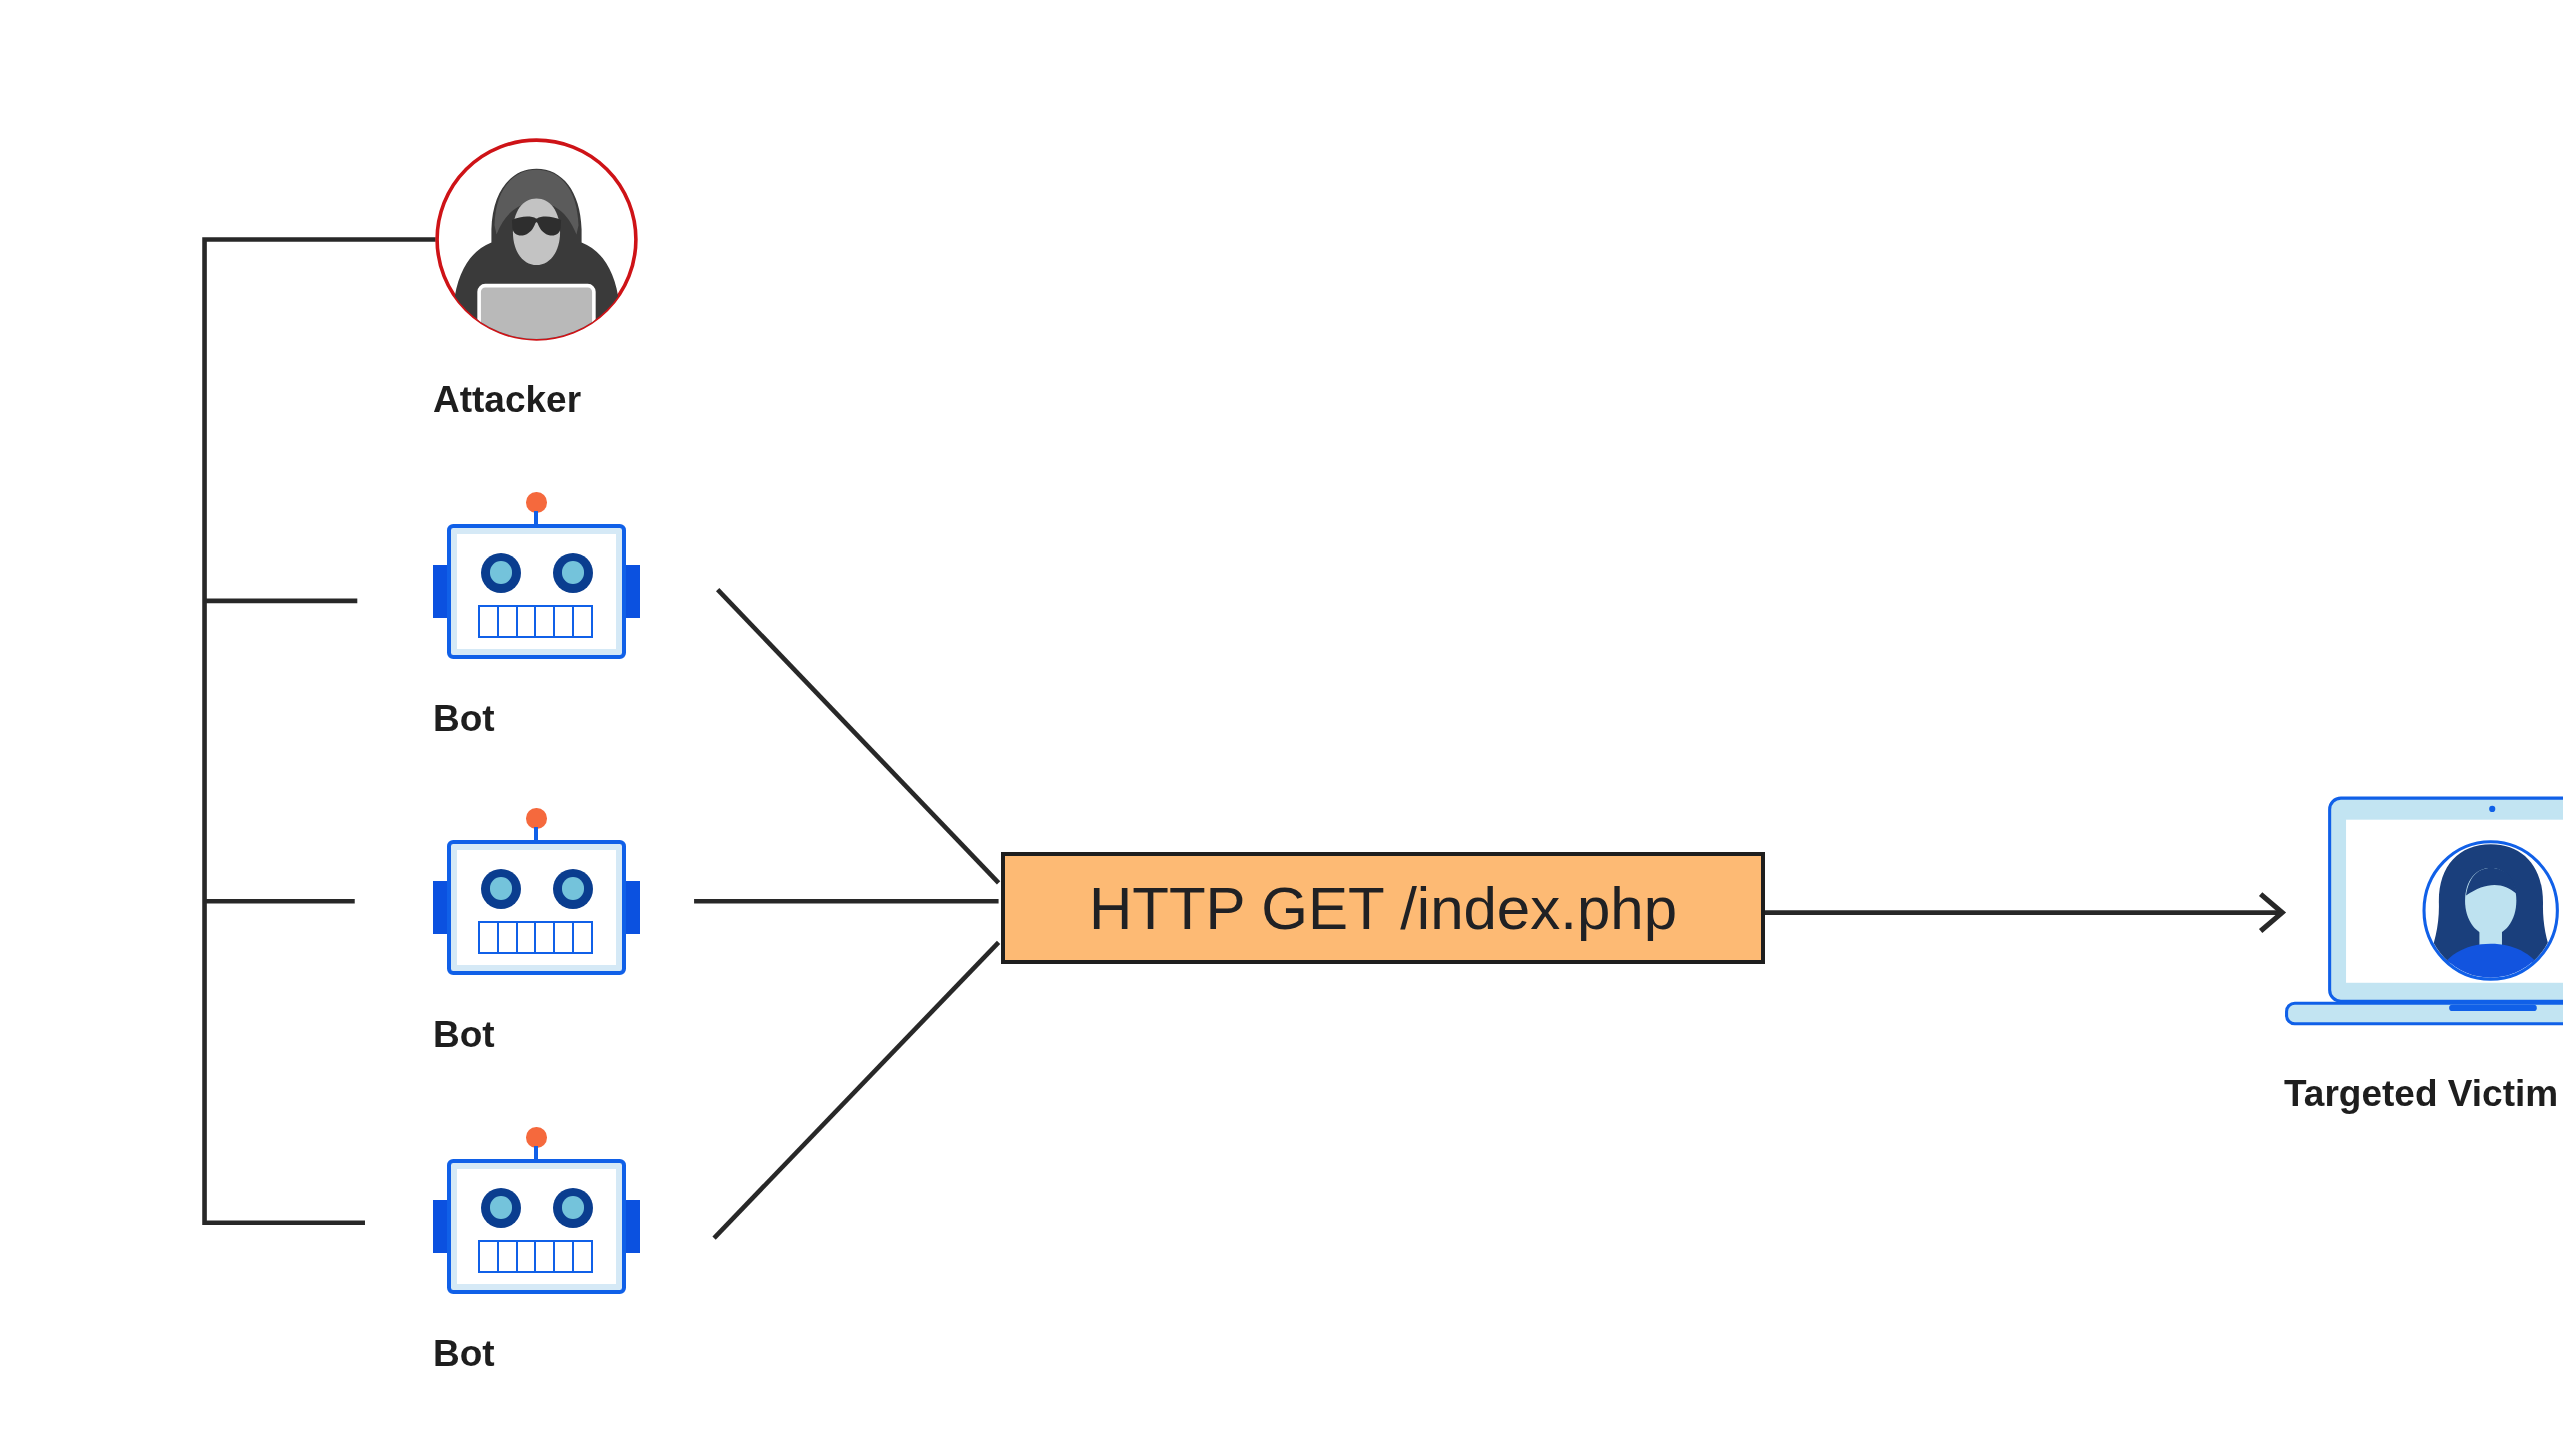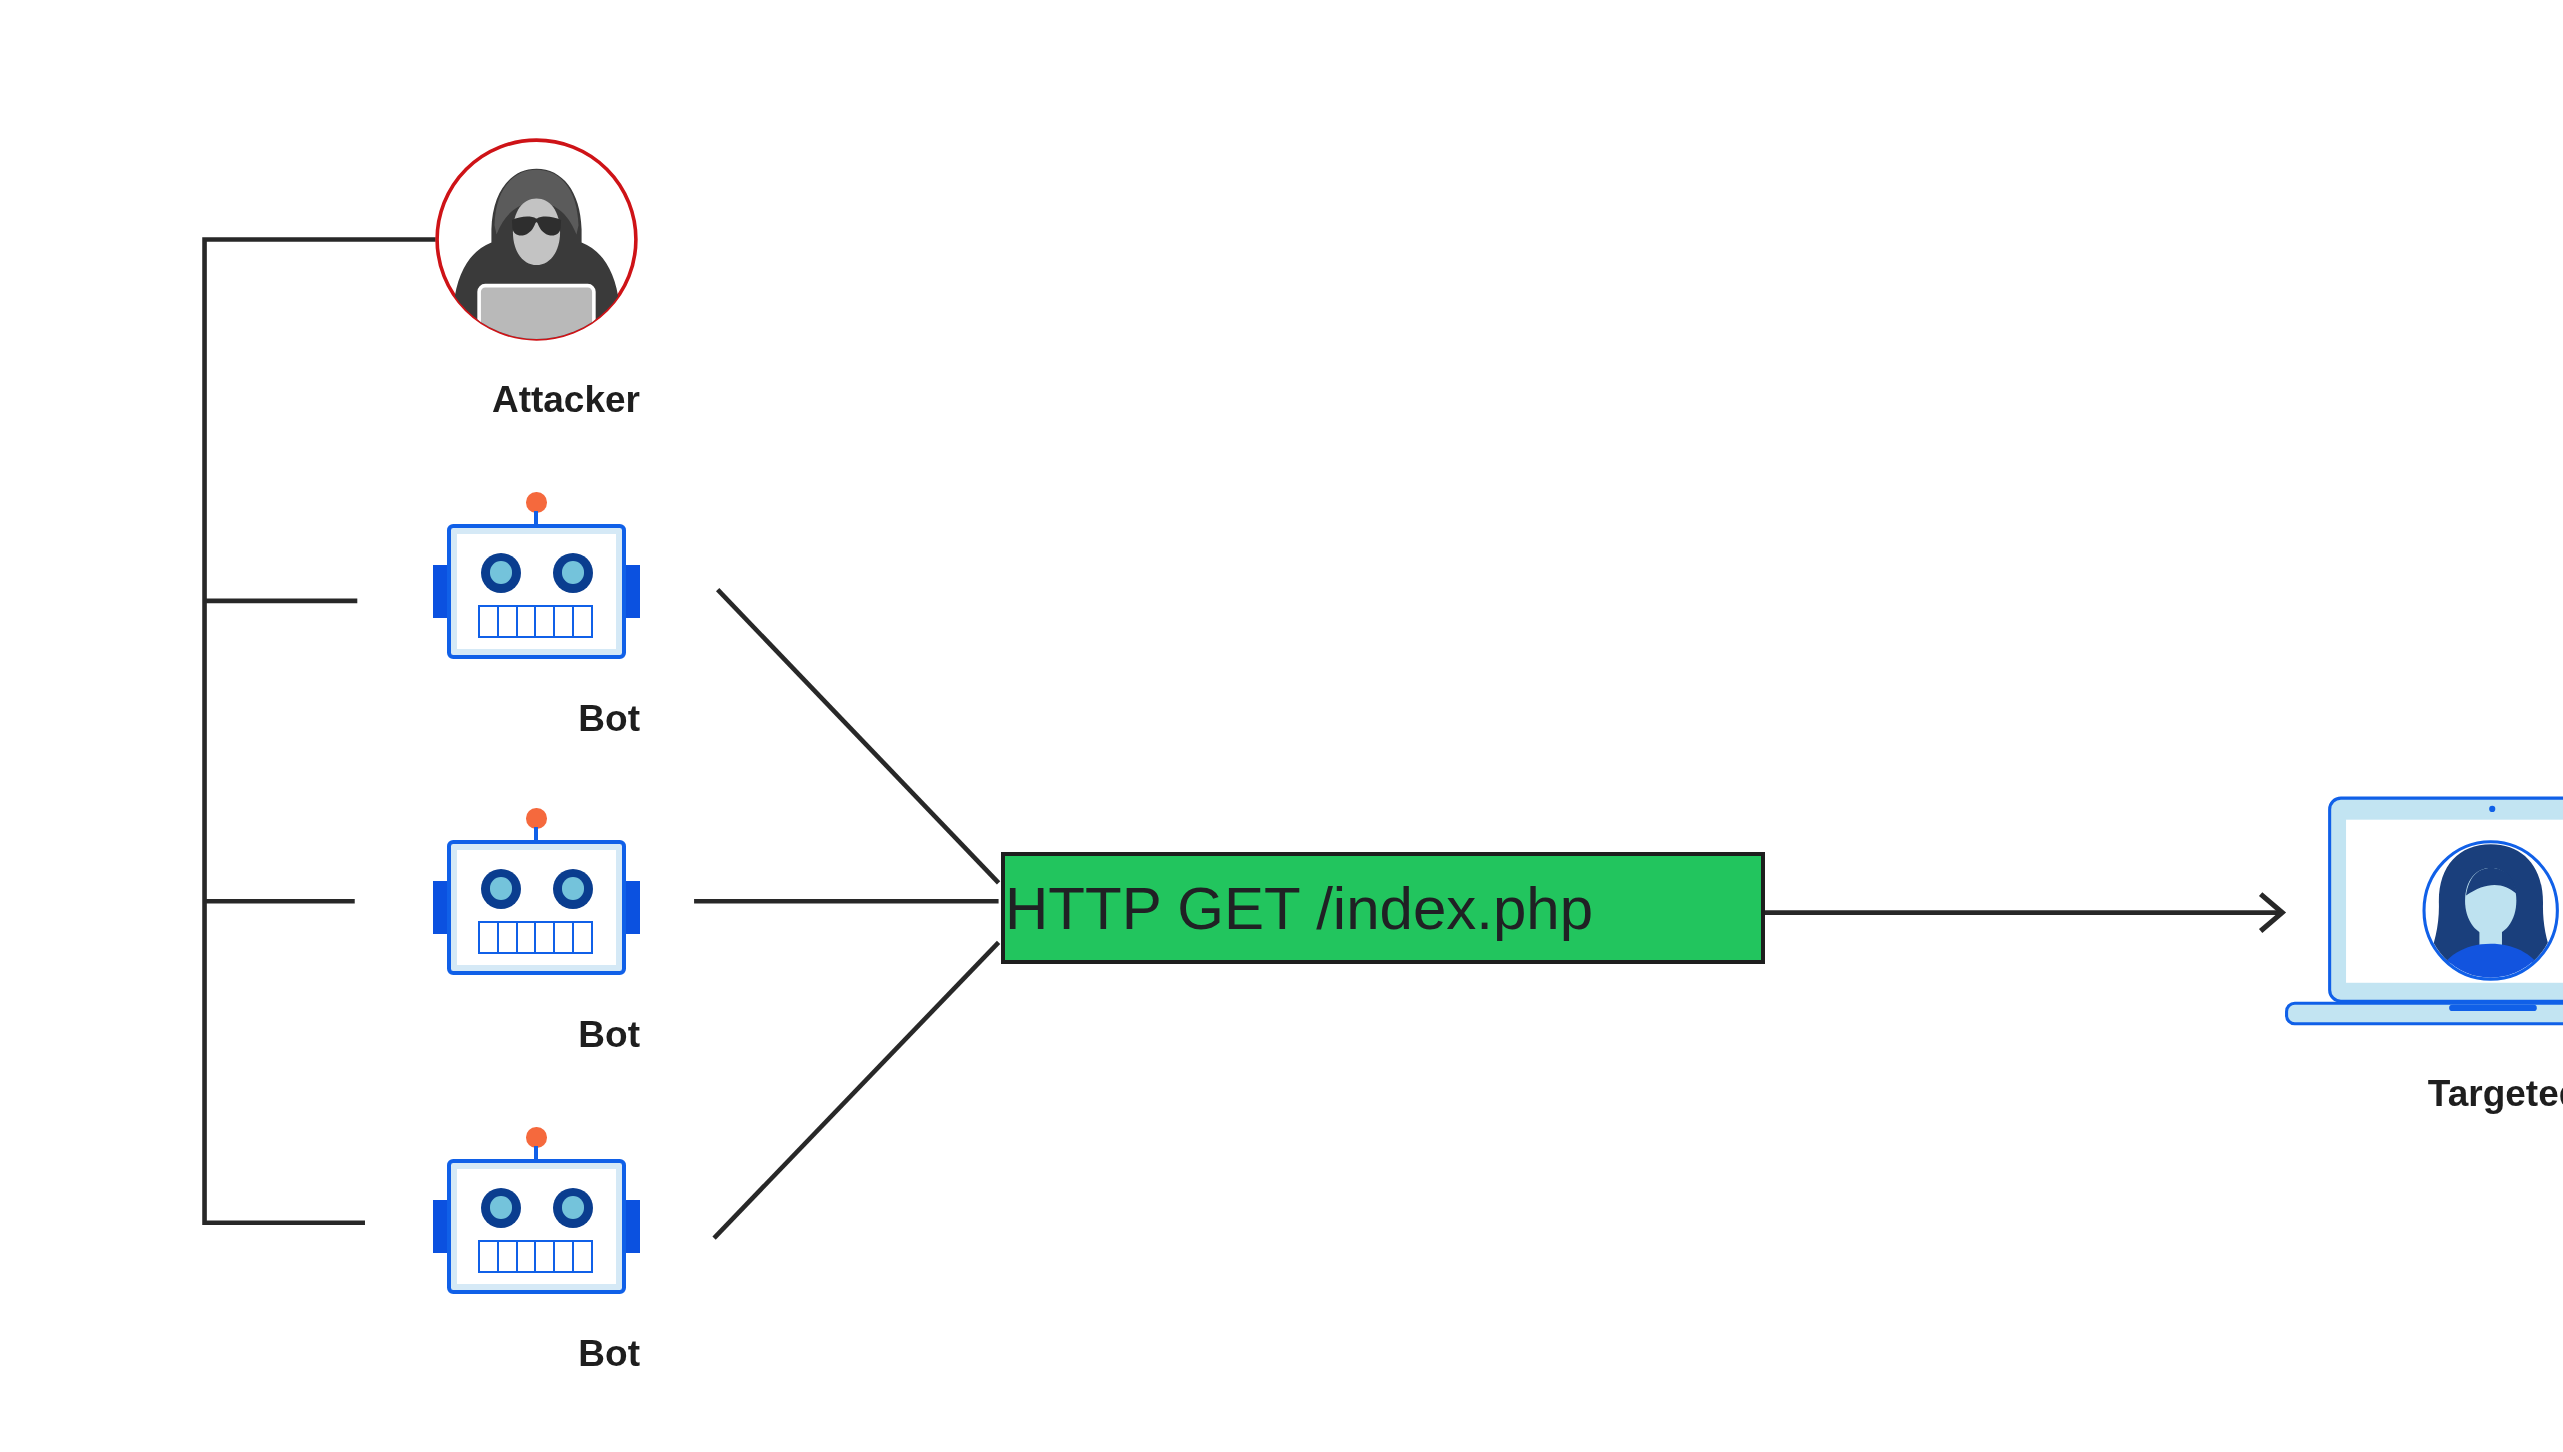--- a/index.html
+++ b/index.html
@@ -21,21 +21,21 @@
     width:2905px;height:1453px;
     background:#fff;
     font-family:"Liberation Sans", sans-serif;
     overflow:hidden;
   }
   .connectors{position:absolute;left:0;top:0;width:2905px;height:1453px;}
 
   .node{position:absolute;}
   .node-label{
     position:absolute;left:0;width:100%;
-    text-align:right;
+    text-align:left;
     font-size:37px;font-weight:700;color:var(--text);
     line-height:1.05;white-space:nowrap;
   }
 
   
   .attacker{left:433px;top:136px;width:207px;height:308px;}
   .attacker svg{position:absolute;left:0;top:0;}
   .attacker .node-label{top:245px;}
 
   
@@ -82,21 +82,21 @@
     background:#fff;display:flex;
   }
   .bot .mouth i{flex:1;border-right:2.6px solid var(--blue);}
   .bot .mouth i:last-child{border-right:none;}
   .bot .node-label{top:208px;}
 
   
   .http-box{
     left:1001px;top:852px;width:764px;height:112px;
     box-sizing:border-box;border:4.6px solid var(--text);
-    background:#22c55e;display:flex;align-items:center;
+    background:#fdba74;display:flex;align-items:center;justify-content:center;
   }
   .http-box span{
     font-size:60px;font-weight:400;color:#202124;white-space:nowrap;
   }
 
   
   .victim{left:2284px;top:794px;width:418px;height:369px;}
   .victim svg{position:absolute;left:0;top:0;}
   .victim .node-label{top:281px;}
 </style>

